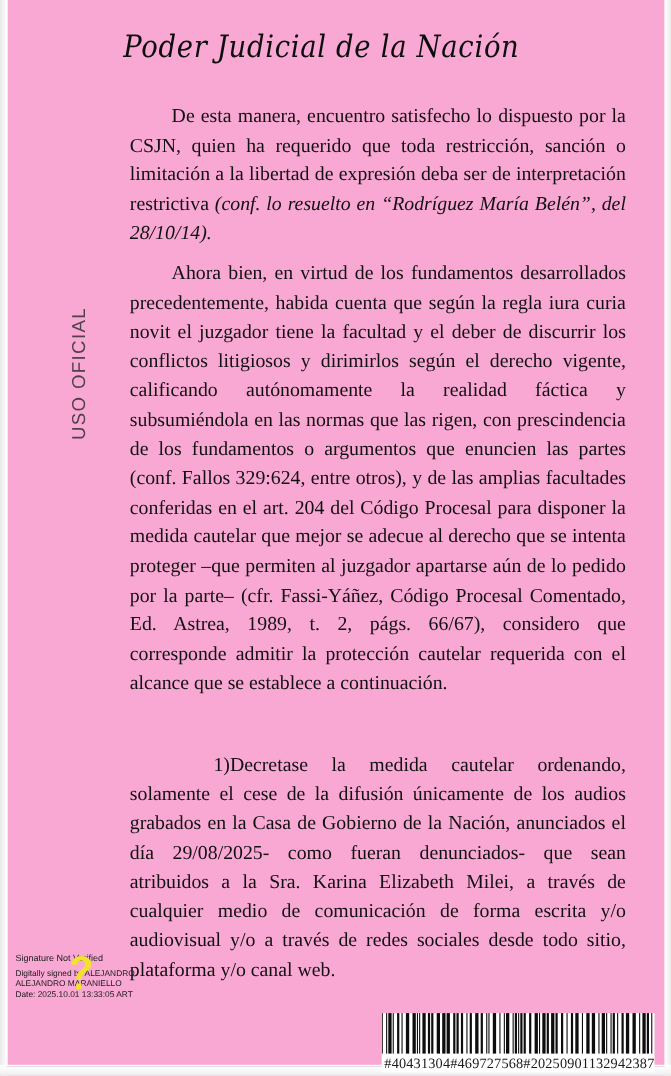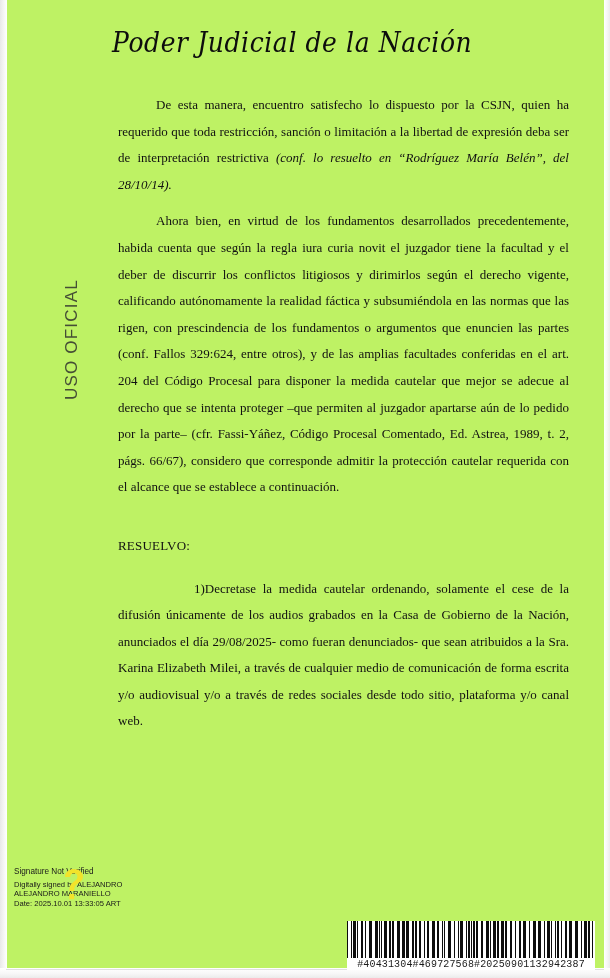--- a/index.html
+++ b/index.html
@@ -9,21 +9,21 @@
     background: #ffffff;
   }
   body {
     font-family: "Liberation Serif", "DejaVu Serif", serif;
   }
 
   .page {
     position: relative;
     width: 610px;
     height: 978px;
-    background: #bef264;
+    background: #f9a8d4;
     overflow: hidden;
     box-sizing: border-box;
   }
 
   
   .edge-left {
     position: absolute;
     left: 0; top: 0;
     width: 7px; height: 978px;
     background: linear-gradient(to right, #e9e9e9 0%, #f4f4f4 45%, #ffffff 100%);
@@ -84,21 +84,21 @@
     white-space: nowrap;
     user-select: none;
   }
 
   
   .body-text {
     position: absolute;
     left: 118px;
     top: 92px;
     width: 451px;
-    font-size: 13px;
+    font-size: 18px;
     line-height: 26.6px;
     color: #111111;
     text-align: justify;
     text-justify: inter-word;
   }
   .body-text p {
     margin: 0 0 0 0;
   }
   .para {
     text-indent: 38px;
@@ -157,25 +157,25 @@
     top: 921px;
     width: 248px;
     background: #ffffff;
   }
   .barcode-bars {
     width: 248px;
     height: 37px;
     display: block;
   }
   .barcode-text {
-    font-family: Liberation Mono, monospace;
-    font-size: 10px;
+    font-family: Liberation Serif, serif;
+    font-size: 13px;
     letter-spacing: 0.15px;
     color: #1b1b1b;
-    text-align: center;
+    text-align: right;
     margin-top: 1px;
     white-space: nowrap;
   }
 </style>
 </head>
 <body>
 
 <div class="page">
 
   <div class="edge-left"></div>
@@ -193,21 +193,20 @@
 
     <div class="gap-small"></div>
 
     <p class="para">Ahora bien, en virtud de los fundamentos desarrollados precedentemente, habida cuenta que según la regla iura curia novit el juzgador tiene la facultad y el deber de discurrir los conflictos litigiosos y dirimirlos según el derecho vigente, calificando autónomamente la realidad fáctica y subsumiéndola en las normas que las rigen, con prescindencia de los fundamentos o argumentos que enuncien las partes (conf. Fallos 329:624, entre otros),  y de  las amplias facultades conferidas en el art. 204 del Código Procesal para disponer la medida cautelar que mejor se adecue al derecho que se intenta proteger –que permiten al juzgador apartarse aún de lo pedido por la parte– (cfr. Fassi-Yáñez, Código Procesal Comentado, Ed. Astrea, 1989, t. 2, págs. 66/67), considero que corresponde admitir la protección cautelar requerida con el alcance que se establece a continuación.</p>
 
     <div class="gap-med"></div>
 
 
     <div class="gap-med"></div>
 
-    <p class="resuelvo">RESUELVO:</p>
 
     <div class="gap-med"></div>
 
     <p class="para"><span class="item-num">1)</span><span>Decretase la medida cautelar ordenando, solamente el cese de la difusión únicamente de los audios grabados en la Casa de Gobierno de la Nación, anunciados el día 29/08/2025- como fueran denunciados- que sean atribuidos a la Sra. Karina Elizabeth Milei, a través de cualquier medio de comunicación de forma escrita y/o audiovisual y/o a través de redes sociales desde todo sitio, plataforma y/o canal web.</span></p>
 
 
     <div class="gap-large"></div>
 
 
   </div>

